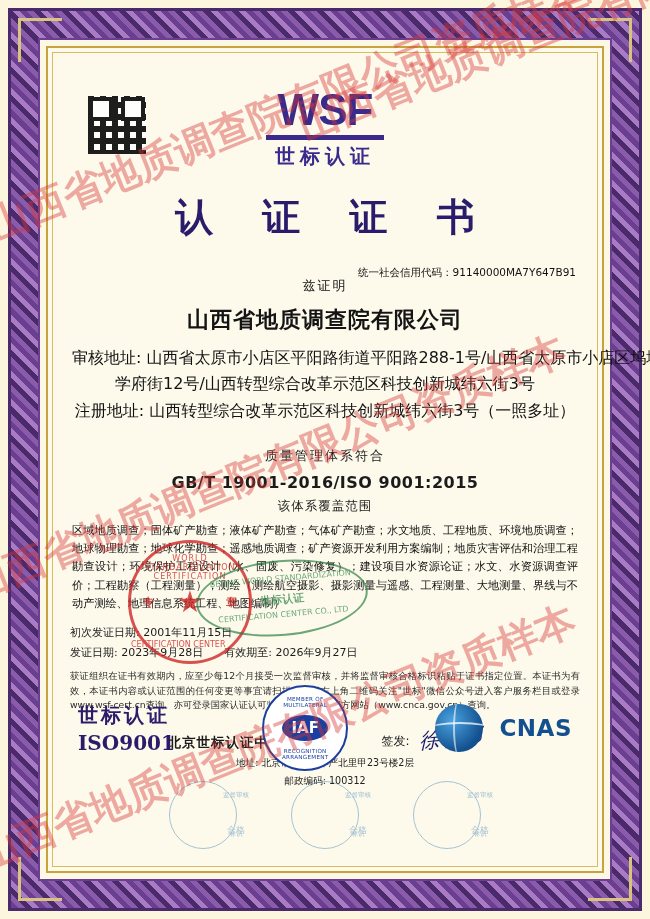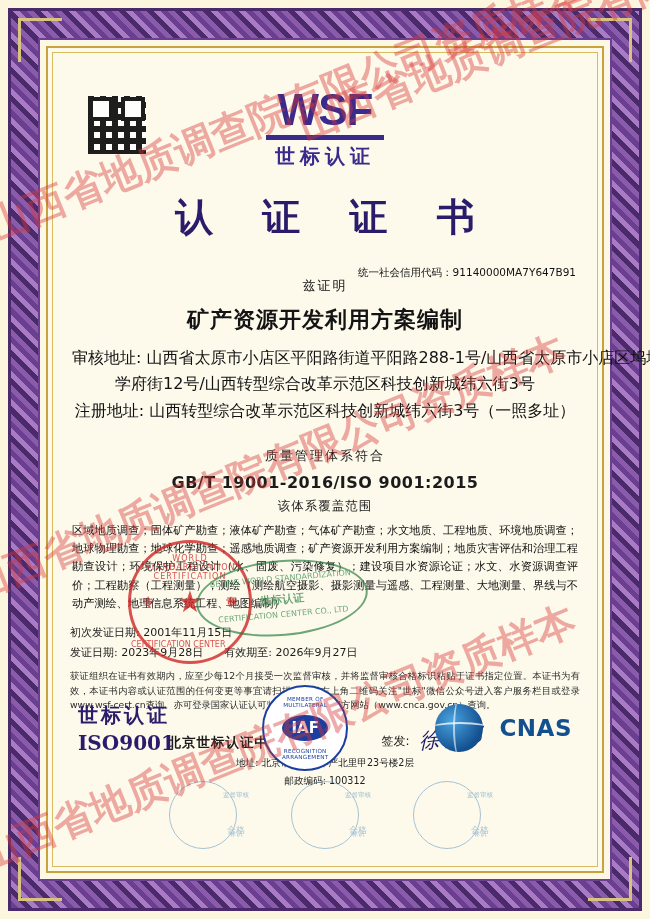--- a/index.html
+++ b/index.html
@@ -534,21 +534,21 @@
     <div class="cert-title">认 证 证 书</div>
 
     <div class="reg-info">
       <div>
         <span>统一社会信用代码：</span><span>91140000MA7Y647B91</span>
       </div>
     </div>
 
     <div class="hereby">兹证明</div>
 
-    <div class="company">矿产资源开发利用方案编制</div>
+    <div class="company">山西省地质调查院有限公司</div>
 
     <div class="addr-block">
       <div>审核地址: 山西省太原市小店区平阳路街道平阳路288-1号/山西省太原市小店区坞城街道</div>
       <div>学府街12号/山西转型综合改革示范区科技创新城纬六街3号</div>
       <div>注册地址: 山西转型综合改革示范区科技创新城纬六街3号（一照多址）</div>
     </div>
 
     <div class="conform">质量管理体系符合</div>
     <div class="standard">GB/T 19001-2016/ISO 9001:2015</div>
     <div class="scope-label">该体系覆盖范围</div>

